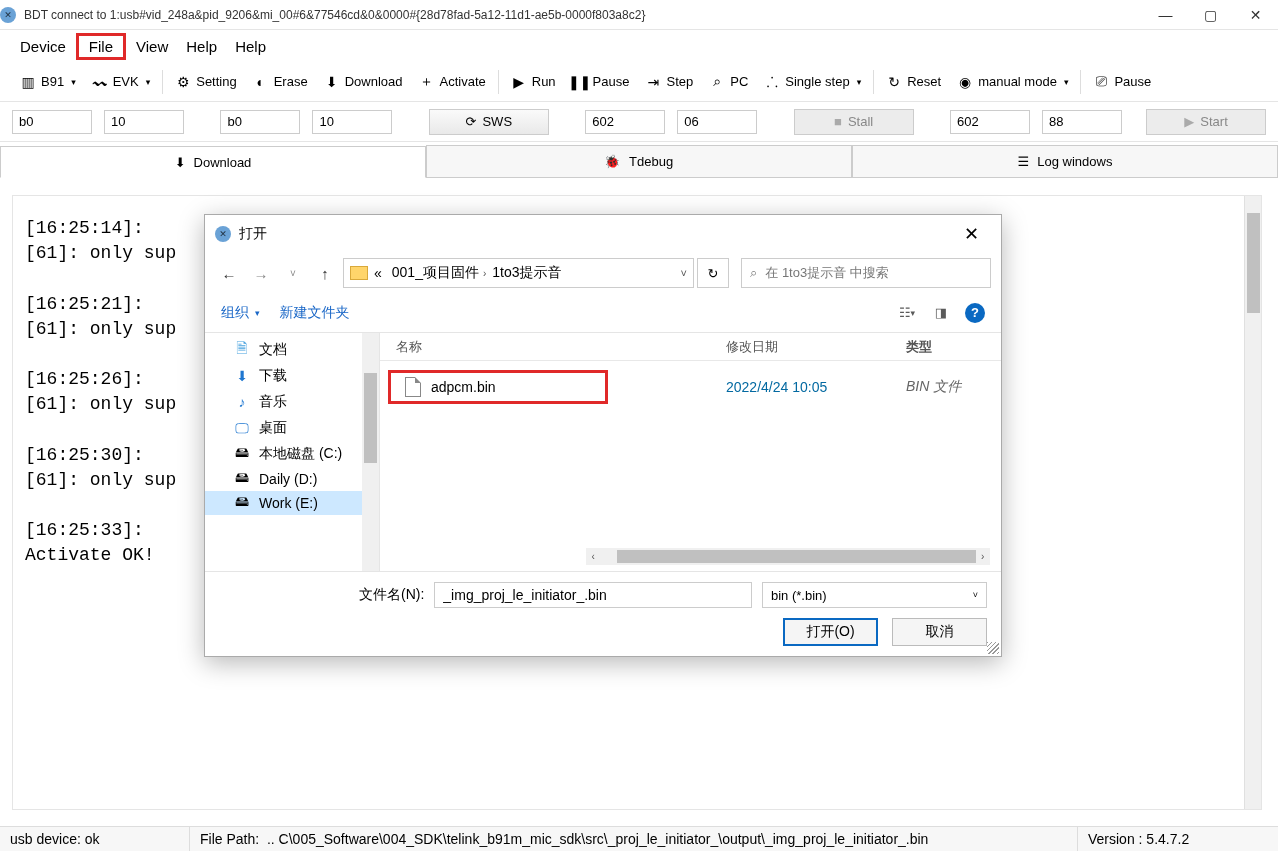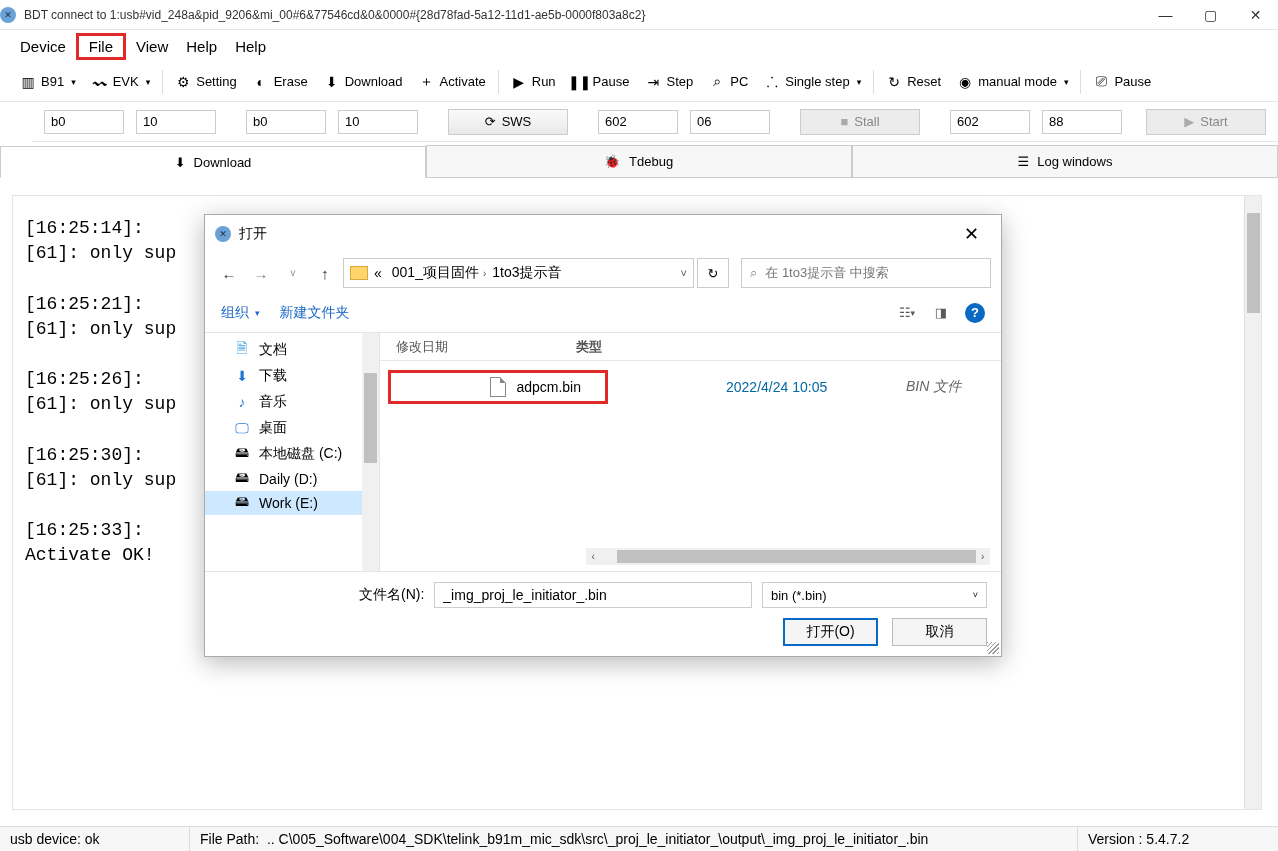--- a/index.html
+++ b/index.html
@@ -108,21 +108,20 @@
       margin-left: 2px;
     }
     
     .input-row {
       display: flex;
       align-items: center;
       height: 40px;
       padding: 0 12px;
       gap: 12px;
       border-bottom: 1px solid #e5e5e5;
-      margin-left: 32px;
     }
     .small-input {
       width: 80px;
       height: 24px;
       border: 1px solid #ccc;
       padding: 2px 6px;
       font-size: 13px;
     }
     .wide-btn {
       min-width: 120px;
@@ -468,24 +467,23 @@
     .file-page-icon::before {
       content: "";
       position: absolute;
       right: -1px;
       top: -1px;
       border-top: 6px solid #fff;
       border-left: 6px solid #888;
     }
     .file-highlight {
       border: 3px solid #e02929;
-      padding: 4px 24px;
+      padding: 4px 14px;
       margin-left: -8px;
       width: 220px;
-      justify-content: flex-end;
     }
     .file-hscroll {
       position: absolute;
       bottom: 91px;
       left: 381px;
       right: 11px;
       height: 17px;
       background: #f0f0f0;
       display: flex;
       align-items: center;
@@ -797,20 +795,21 @@
             <span>Work (E:)</span>
           </li>
       </ul>
       <div class="nav-scroll">
         <div class="nav-scroll-thumb"></div>
       </div>
     </div>
 
     <div class="dlg-files">
       <div class="file-hdr">
+        <div class="col-name">名称</div>
         <div class="col-date">修改日期</div>
         <div class="col-type">类型</div>
       </div>
       <div class="file-list">
         <div class="file-row">
           <div class="file-cell-name">
             <div class="file-highlight" style="display:flex;align-items:center;gap:10px">
               <span class="file-page-icon"></span>
               <span>adpcm.bin</span>
             </div>

